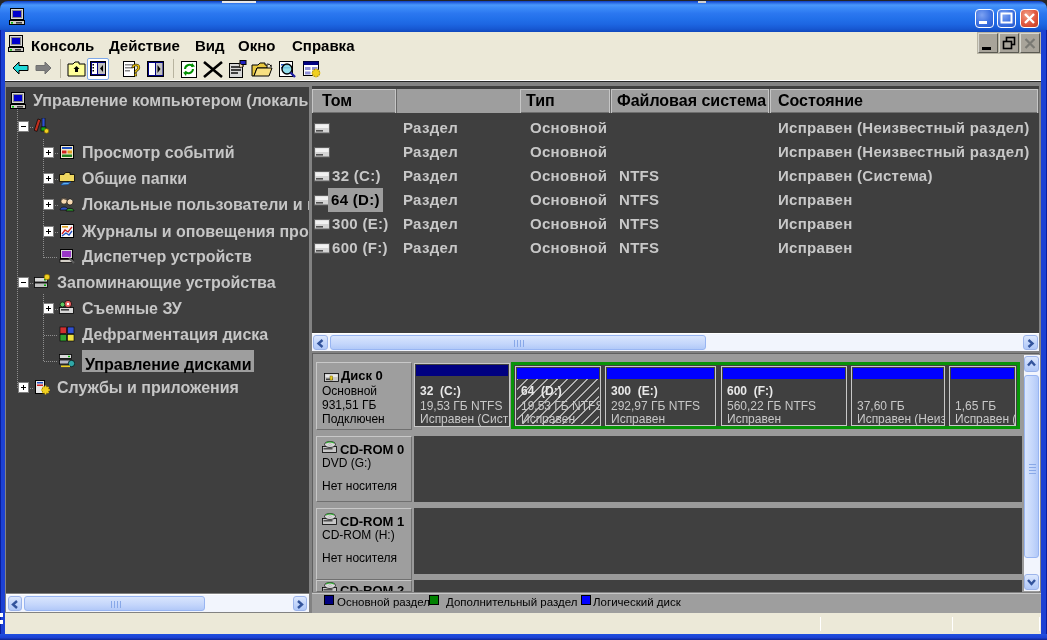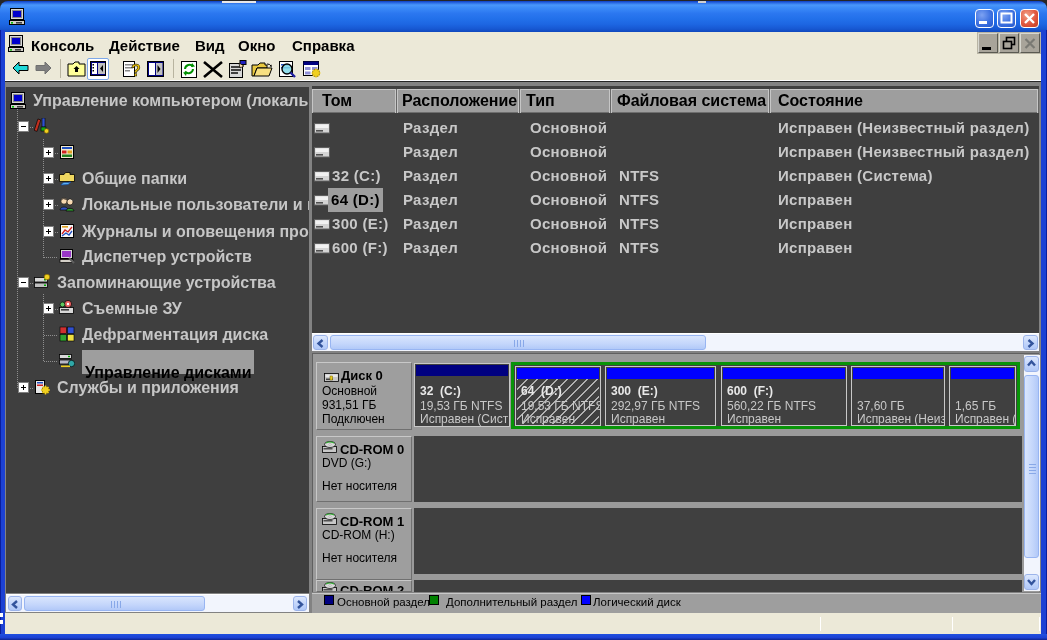--- a/index.html
+++ b/index.html
@@ -17,21 +17,21 @@
   .capbtn.cl { left:1020px; background:radial-gradient(circle at 35% 30%,#f0a088 0%,#e25840 55%,#c23b1e 100%); }
   #menubar { position:absolute; left:4px; top:32px; width:1039px; height:25px; background:#ece9d8; }
   #menubar .mi { position:absolute; top:5px; font-size:15px; font-weight:bold; color:#000; }
   #mdibtns { position:absolute; left:973px; top:0px; width:64px; height:22px; background:#b8b4a4; }
   .mdib { position:absolute; top:1px; width:20px; height:20px; background:#a8a49a; border:1px solid; border-color:#d8d8d0 #5a5a52 #5a5a52 #d8d8d0; }
   #toolbar { position:absolute; left:4px; top:57px; width:1039px; height:24px; background:#ece9d8; border-bottom:1px solid #fff; }
   .tsep { position:absolute; top:2px; width:1px; height:19px; background:#b8b4a0; }
   #content { position:absolute; left:4px; top:82px; width:1039px; height:531px; background:#828282; }
   #tree { position:absolute; left:2px; top:5px; width:303px; height:506px; background:#3f3f3f; overflow:hidden; }
   .ti { position:absolute; height:22px; line-height:22px; color:#c6c6c6; font-size:16px; font-weight:bold; white-space:nowrap; }
-  .tsel { background:#9e9e9e; color:#000; padding:12px 3px; }
+  .tsel { background:#9e9e9e; color:#000; padding:4px 3px; }
   .tbox { position:absolute; width:11px; height:11px; background:#fff; border:1px solid #808080; }
   .tbox i { position:absolute; left:2px; top:4px; width:5px; height:1px; background:#000; }
   .tbox.plus b { position:absolute; left:4px; top:2px; width:1px; height:5px; background:#000; }
   .dot { position:absolute; background-image:repeating-linear-gradient(180deg,#8f8f8f 0 1px,transparent 1px 2px); width:1px; }
   .doth { position:absolute; background-image:repeating-linear-gradient(90deg,#8f8f8f 0 1px,transparent 1px 2px); height:1px; }
   .sbH { position:absolute; background:#f2f5fd; }
   .sbbtn { position:absolute; border-radius:3px; background:linear-gradient(180deg,#dde8fd 0%,#c4d6fb 50%,#b0c8f8 100%); border:1px solid #9cb4ea; }
   .sbthumb { position:absolute; border-radius:3px; background:linear-gradient(180deg,#d9e5fd 0%,#c4d6fb 60%,#b2c9f8 100%); border:1px solid #98b5f2; }
   .sbthumbV { position:absolute; border-radius:3px; background:linear-gradient(90deg,#d9e5fd 0%,#c4d6fb 60%,#b2c9f8 100%); border:1px solid #98b5f2; }
   .chev { stroke:#33549c; stroke-width:2.4; fill:none; }
@@ -208,20 +208,21 @@
           <i></i>
           <b></b>
         </div>
 <div class="abs" style="left:53px;top:57px;width:16px;height:17px"><svg viewBox="0 0 16 16" width="16" height="16">
   <rect x="1.5" y="1.5" width="13" height="13" fill="#f0ead0" stroke="#000"></rect>
   <rect x="3" y="3" width="10" height="2" fill="#2050c0"></rect>
   <rect x="3" y="6.5" width="4.5" height="3" fill="#d02020"></rect>
   <rect x="8.5" y="6.5" width="4.5" height="3" fill="#e0a020"></rect>
   <rect x="3" y="10.5" width="10" height="2.5" fill="#208020"></rect>
           </svg></div>
+<div class="ti" style="left:76px;top:55px">Просмотр событий</div>
 <div class="tbox plus" style="left:37px;top:86px">
           <i></i>
           <b></b>
         </div>
 <div class="abs" style="left:53px;top:83px;width:16px;height:17px"><svg viewBox="0 0 16 16" width="16" height="16">
   <path d="M0.5 4.5 L5 4.5 L6.5 2.5 L11 2.5 L11 4.5 L15.5 4.5 L15.5 11.5 L0.5 11.5 Z" fill="#f0d860" stroke="#000" stroke-width="0.8"></path>
   <path d="M2 15 C4 11.5 7 13 9 12.5 L12 12 L9 14.5 Z" fill="#60b8f8" stroke="#1048a0" stroke-width="0.7"></path>
           </svg></div>
 <div class="ti" style="left:76px;top:81px">Общие папки</div>
 <div class="tbox plus" style="left:37px;top:112px">
@@ -329,21 +330,20 @@
    <div class="abs" style="left:95px;top:4px;width:1px;height:7px;background:#88a8e8"></div>
  </div>
  <div class="sbbtn" style="left:287px;top:1px;width:14px;height:15px"><svg width="12" height="13">
             <path class="chev" d="M4 3 L8 6.5 L4 10"></path>
           </svg></div>
 </div>
 <div id="rpane">
 <div id="listarea">
 <div id="lhead">
 <div class="hc" style="left:0px;width:85px;padding-left:10px">Том</div>
-<div class="hc" style="left:85px;width:123px;padding-left:5px">Расположение</div>
 <div class="hc" style="left:208px;width:91px;padding-left:6px">Тип</div>
 <div class="hc" style="left:299px;width:159px;padding-left:6px">Файловая система</div>
 <div class="hc" style="left:458px;width:269px;padding-left:8px">Состояние</div>
 </div>
 <div class="lr" style="top:30px">
 <span style="left:2px;top:7px;width:16px;height:11px;line-height:0;display:block"><svg width="16" height="11" viewBox="0 0 16 11">
  <rect x="0.5" y="0.5" width="15" height="9.5" fill="#d4d4d4" stroke="#606060" stroke-width="1"></rect>
  <rect x="1.5" y="1.5" width="13" height="3.5" fill="#f2f2f2"></rect>
  <rect x="2" y="7" width="7" height="1.6" fill="#505050"></rect>
               </svg></span>

